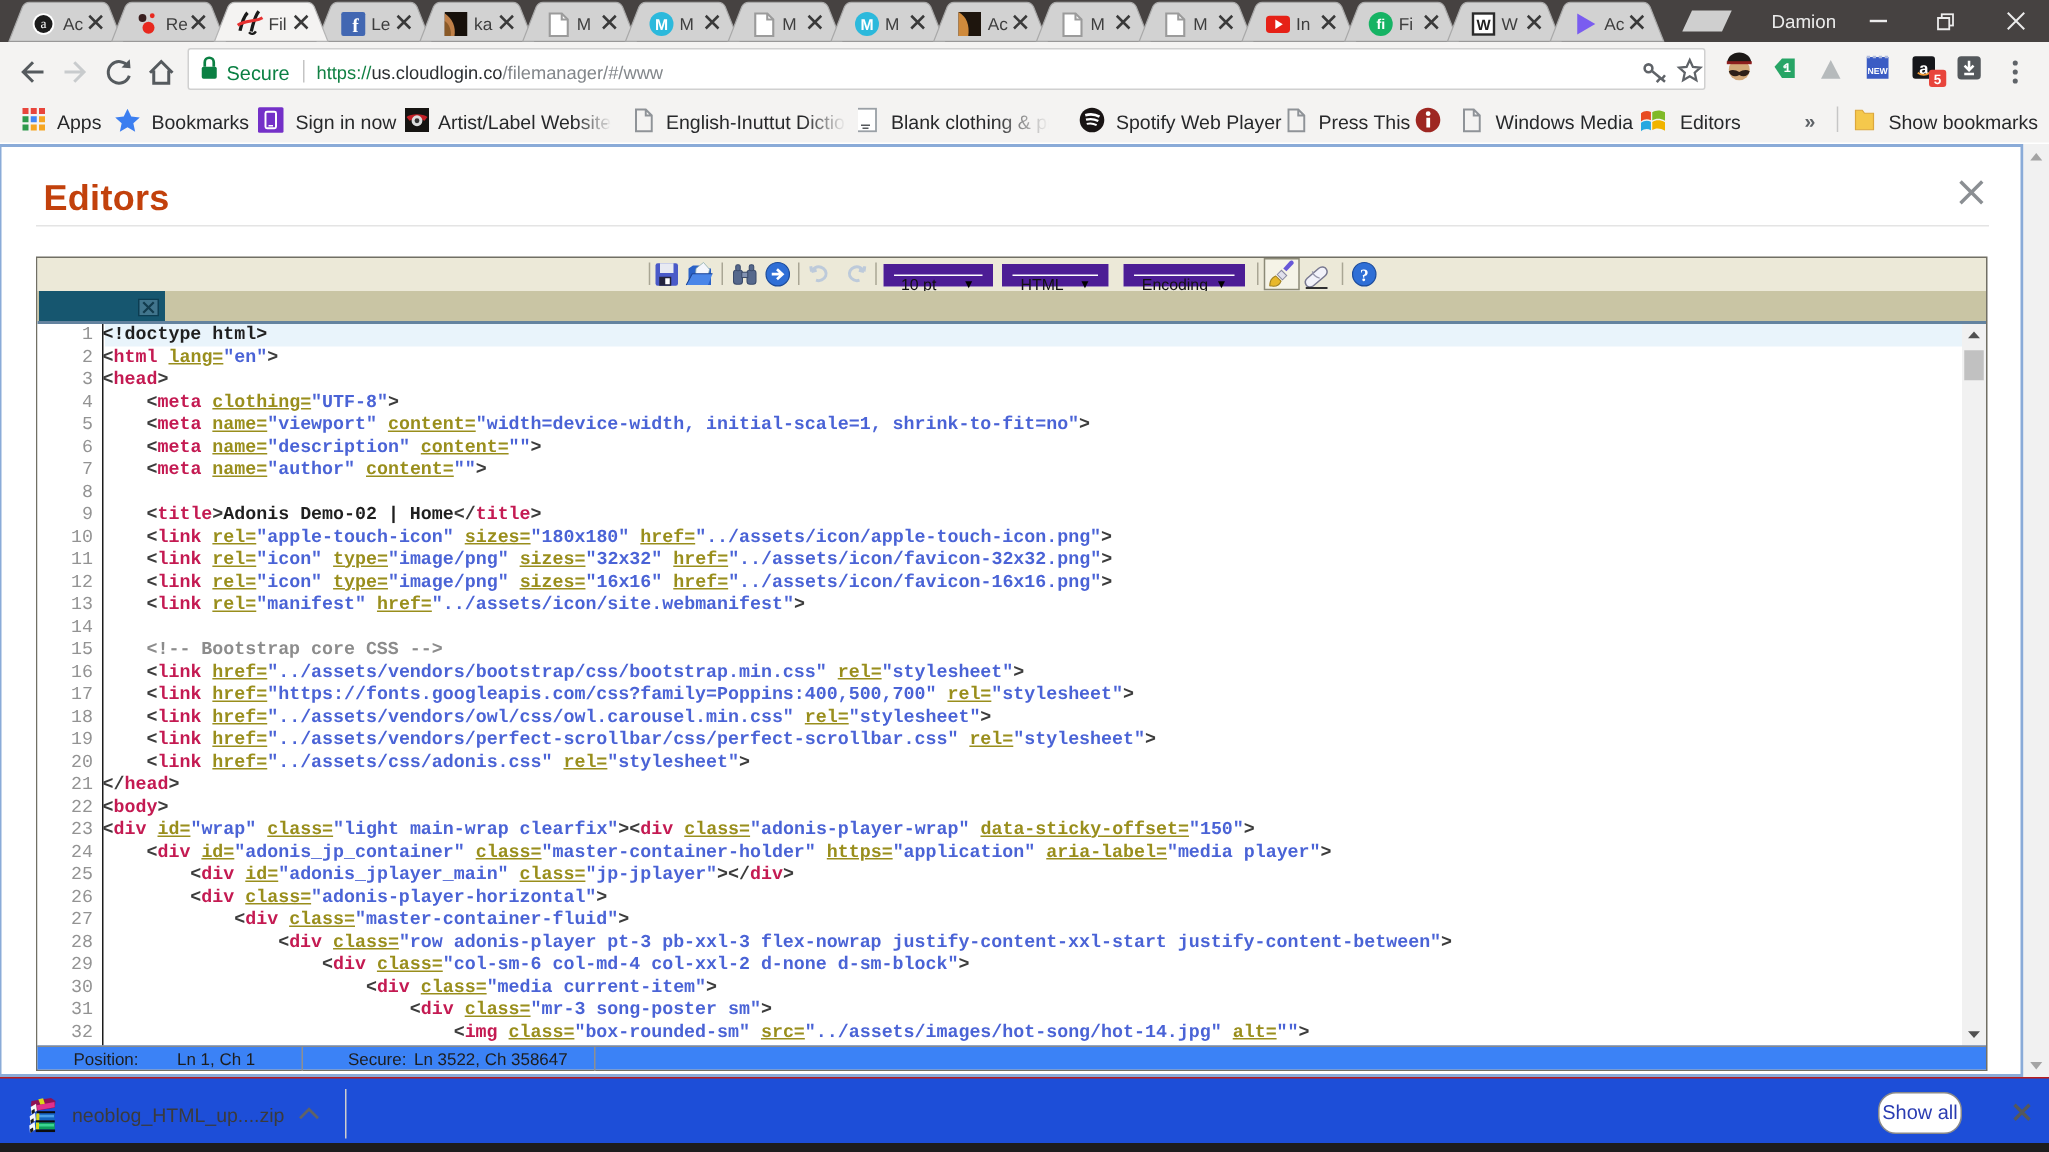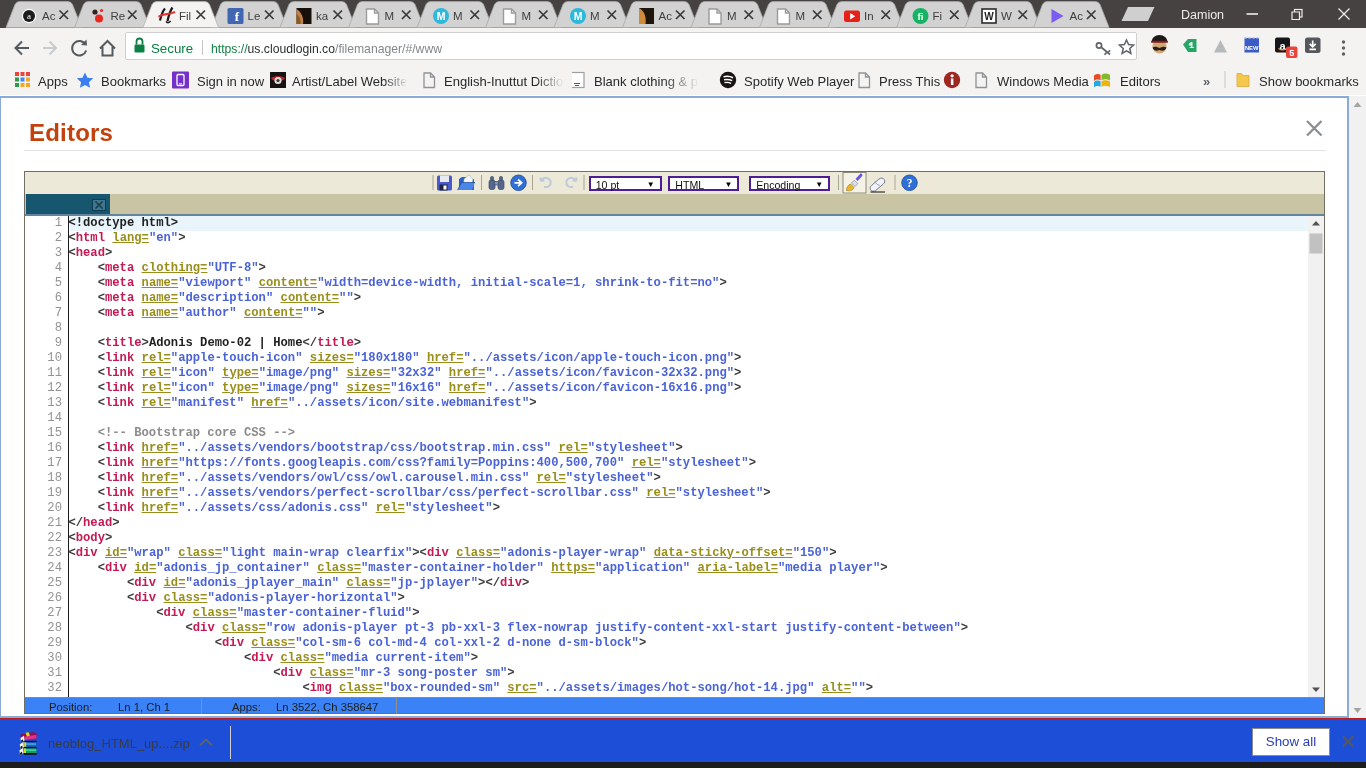--- a/index.html
+++ b/index.html
@@ -40,29 +40,29 @@
 i.t { color:#c41a52; }
 i.a { color:#998e1c;text-decoration:underline; }
 i.s { color:#4a63d6; }
 i.b { color:#3c3c3c; font-weight:bold; }
 i.c { color:#8c8c8c; }
 #esb { position:absolute; left:1283px; top:43.5px; width:16px; height:481px; background:#f1f1f1; }
 #estatus { position:absolute; left:0; top:525px; width:1299px; height:16px; background:#3b82f6;
            border-top:1px solid #898989; font-size:11.3px; color:#1d1d1d; }
 #estatus span { position:absolute; top:2.5px; }
 .sdiv { position:absolute; top:0; width:1px; height:16px; background:#8f8f8f; }
-.esel { position:absolute; top:4px; height:15px; background:#fff; border:2px solid #4c1d95;
+.esel { position:absolute; top:4px; height:15px; background:#fff; border:7px solid #4c1d95;
         font-size:10.6px; color:#111; }
 .esel b { position:absolute; left:5px; top:1px; font-weight:normal; }
 .esel i { position:absolute; right:5px; top:2px; font-style:normal; font-size:8px; color:#000; }
 
 #shelf { position:absolute; left:0; top:718px; width:1366px; height:44px; background:#1d4ed8;
          border-top:1px solid #b91c1c; }
-#showall { position:absolute; left:1252px; top:9px; width:78px; height:28px; background:#fff;
-           border:1px solid #8a8a8a; border-radius:0; font-size:13.3px; color:#2a3cb2;
+#showall { position:absolute; left:1252px; top:9px; width:56px; height:28px; background:#fff;
+           border:1px solid #8a8a8a; border-radius:12px; font-size:13.3px; color:#2a3cb2;
            text-align:center; line-height:26px; }
 #taskbar { position:absolute; left:0; top:762px; width:1366px; height:6px; background:#1d1d1d; }
 </style>
 </head>
 <body>
 <div id="frame">
 <svg id="tabstrip" width="1366" height="28" viewBox="0 0 1366 28">
 <rect x="0" y="0" width="1366" height="28" fill="#464241"></rect>
 <path d="M6.0,27.5 L15.0,4.5 Q16.5,1.6 19.5,1.6 L68.0,1.6 Q71.0,1.6 72.5,4.5 L81.6,27.5 Z" fill="#d2d2d2" stroke="#a9a9a9" stroke-width="0.8"></path>
 <path d="M74.5,27.5 L83.5,4.5 Q85.0,1.6 88.0,1.6 L136.5,1.6 Q139.5,1.6 141.0,4.5 L150.1,27.5 Z" fill="#d2d2d2" stroke="#a9a9a9" stroke-width="0.8"></path>
@@ -420,21 +420,21 @@
 <rect x="0" y="0" width="16" height="16" fill="#f1f1f1"></rect>
 <path d="M4,9.5 l4,-4.5 4,4.5 Z" fill="#515151"></path>
 <rect x="1.5" y="17.5" width="13" height="20" fill="#c1c1c1"></rect>
 <rect x="0" y="465" width="16" height="16" fill="#f1f1f1"></rect>
 <path d="M4,471.5 l4,4.5 4,-4.5 Z" fill="#515151"></path>
 </svg></div>
 <div id="estatus">
 <span style="left:24px">Position:</span>
         <span style="left:93px">Ln 1, Ch 1</span>
 <div class="sdiv" style="left:176px"></div>
-<span style="left:207px">Apps:</span>
+<span style="left:207px">Secure:</span>
         <span style="left:251px">Ln 3522, Ch 358647</span>
 <div class="sdiv" style="left:371px"></div>
 </div>
 </div>
     <div id="shelf">
 <svg class="abs" style="left:0;top:0" width="260" height="44" viewBox="0 0 260 44">
 <g>
  <path d="M21,15 L34,13 L37,15 L36.5,19.5 L24.5,21.5 L20.5,18 Z" fill="#8e1155"></path>
  <path d="M24.5,17.8 L36.3,15.7 L36.5,19.2 L25,21.2 Z" fill="#e0308e"></path>
  <path d="M25.5,13.8 l3.2,-0.6 1.2,3.6 -3,0.6 Z" fill="#d8d818"></path>

